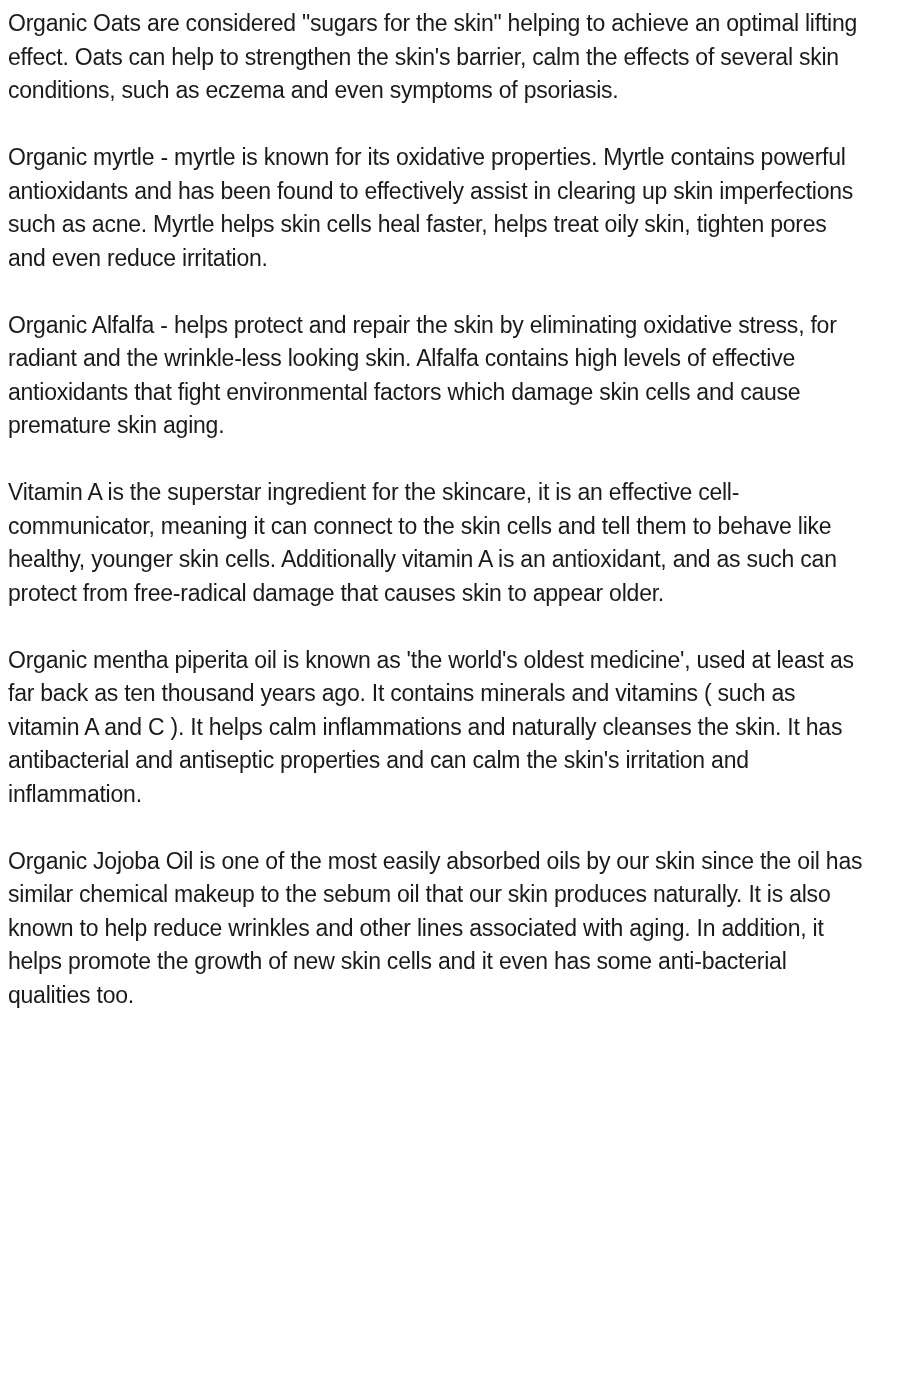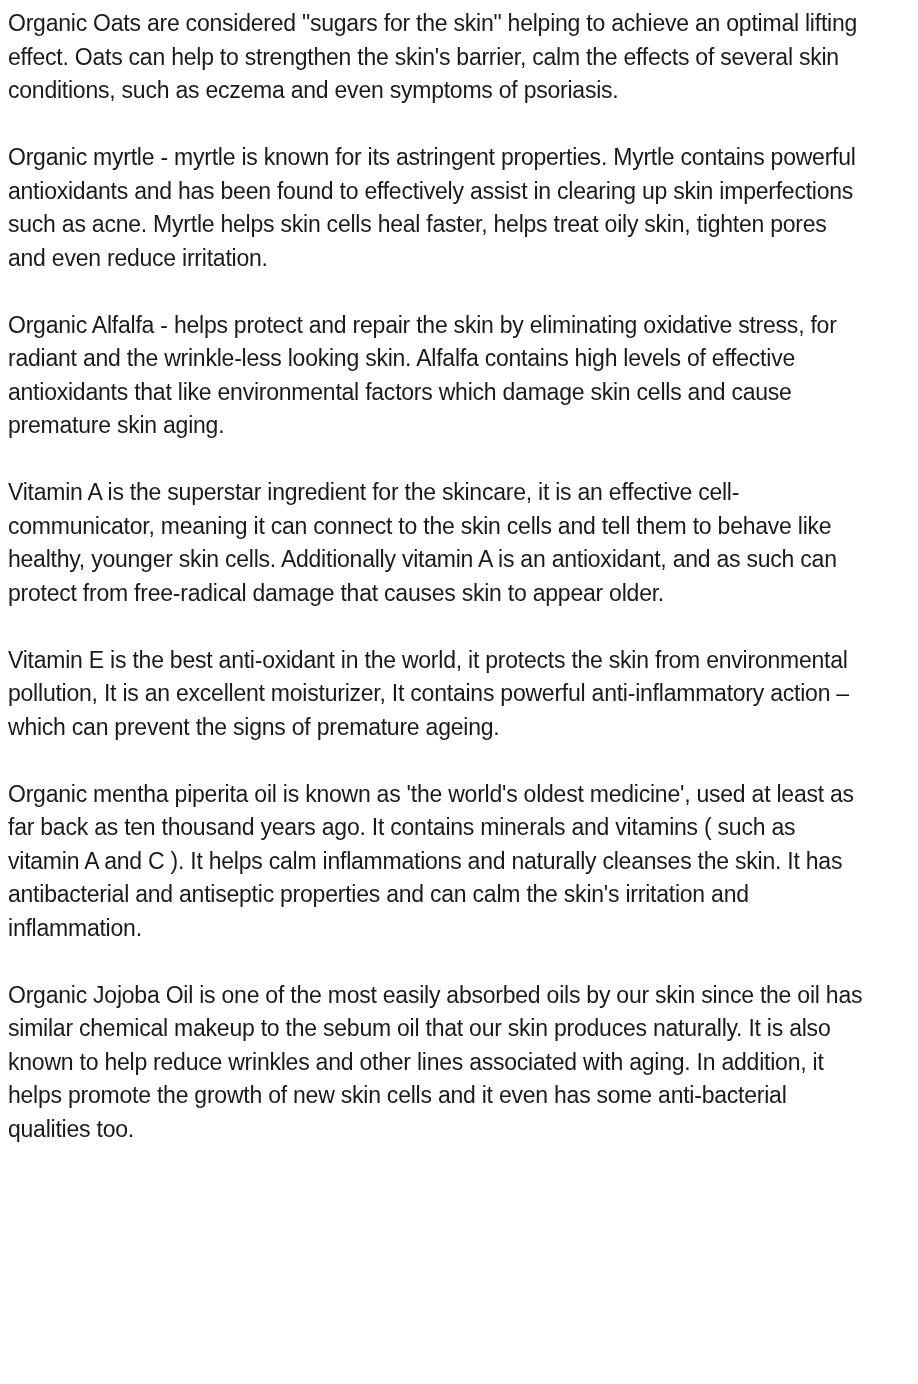--- a/index.html
+++ b/index.html
@@ -31,19 +31,18 @@
   }
   .doc p:last-child {
     margin-bottom: 16px;
   }
 </style>
 </head>
 <body>
 
 <main class="doc">
   <p>Organic Oats are considered "sugars for the skin" helping to achieve an optimal lifting effect. Oats can help to strengthen the skin's barrier, calm the effects of several skin conditions, such as eczema and even symptoms of psoriasis.</p>
-  <p>Organic myrtle - myrtle is known for its astringent properties. Myrtle contains powerful antioxidants and has been found to effectively assist in clearing up skin imperfections such as acne. Myrtle helps skin cells heal faster, helps treat oily skin, tighten pores and even reduce irritation.</p>
-  <p>Organic Alfalfa - helps protect and repair the skin by eliminating oxidative stress, for radiant and the wrinkle-less looking skin. Alfalfa contains high levels of effective antioxidants that like environmental factors which damage skin cells and cause premature skin aging.</p>
+  <p>Organic myrtle - myrtle is known for its oxidative properties. Myrtle contains powerful antioxidants and has been found to effectively assist in clearing up skin imperfections such as acne. Myrtle helps skin cells heal faster, helps treat oily skin, tighten pores and even reduce irritation.</p>
+  <p>Organic Alfalfa - helps protect and repair the skin by eliminating oxidative stress, for radiant and the wrinkle-less looking skin. Alfalfa contains high levels of effective antioxidants that fight environmental factors which damage skin cells and cause premature skin aging.</p>
   <p>Vitamin A is the superstar ingredient for the skincare, it is an effective cell-communicator, meaning it can connect to the skin cells and tell them to behave like healthy, younger skin cells. Additionally vitamin A is an antioxidant, and as such can protect from free-radical damage that causes skin to appear older.</p>
-  <p>Vitamin E is the best anti-oxidant in the world, it protects the skin from environmental pollution, It is an excellent moisturizer, It contains powerful anti-inflammatory action – which can prevent the signs of premature ageing.</p>
   <p>Organic mentha piperita oil is known as 'the world's oldest medicine', used at least as far back as ten thousand years ago. It contains minerals and vitamins ( such as vitamin A and C ). It helps calm inflammations and naturally cleanses the skin. It has antibacterial and antiseptic properties and can calm the skin's irritation and inflammation.</p>
   <p>Organic Jojoba Oil is one of the most easily absorbed oils by our skin since the oil has similar chemical makeup to the sebum oil that our skin produces naturally. It is also known to help reduce wrinkles and other lines associated with aging. In addition, it helps promote the growth of new skin cells and it even has some anti-bacterial qualities too.</p>
 </main>
 
 </body></html>

